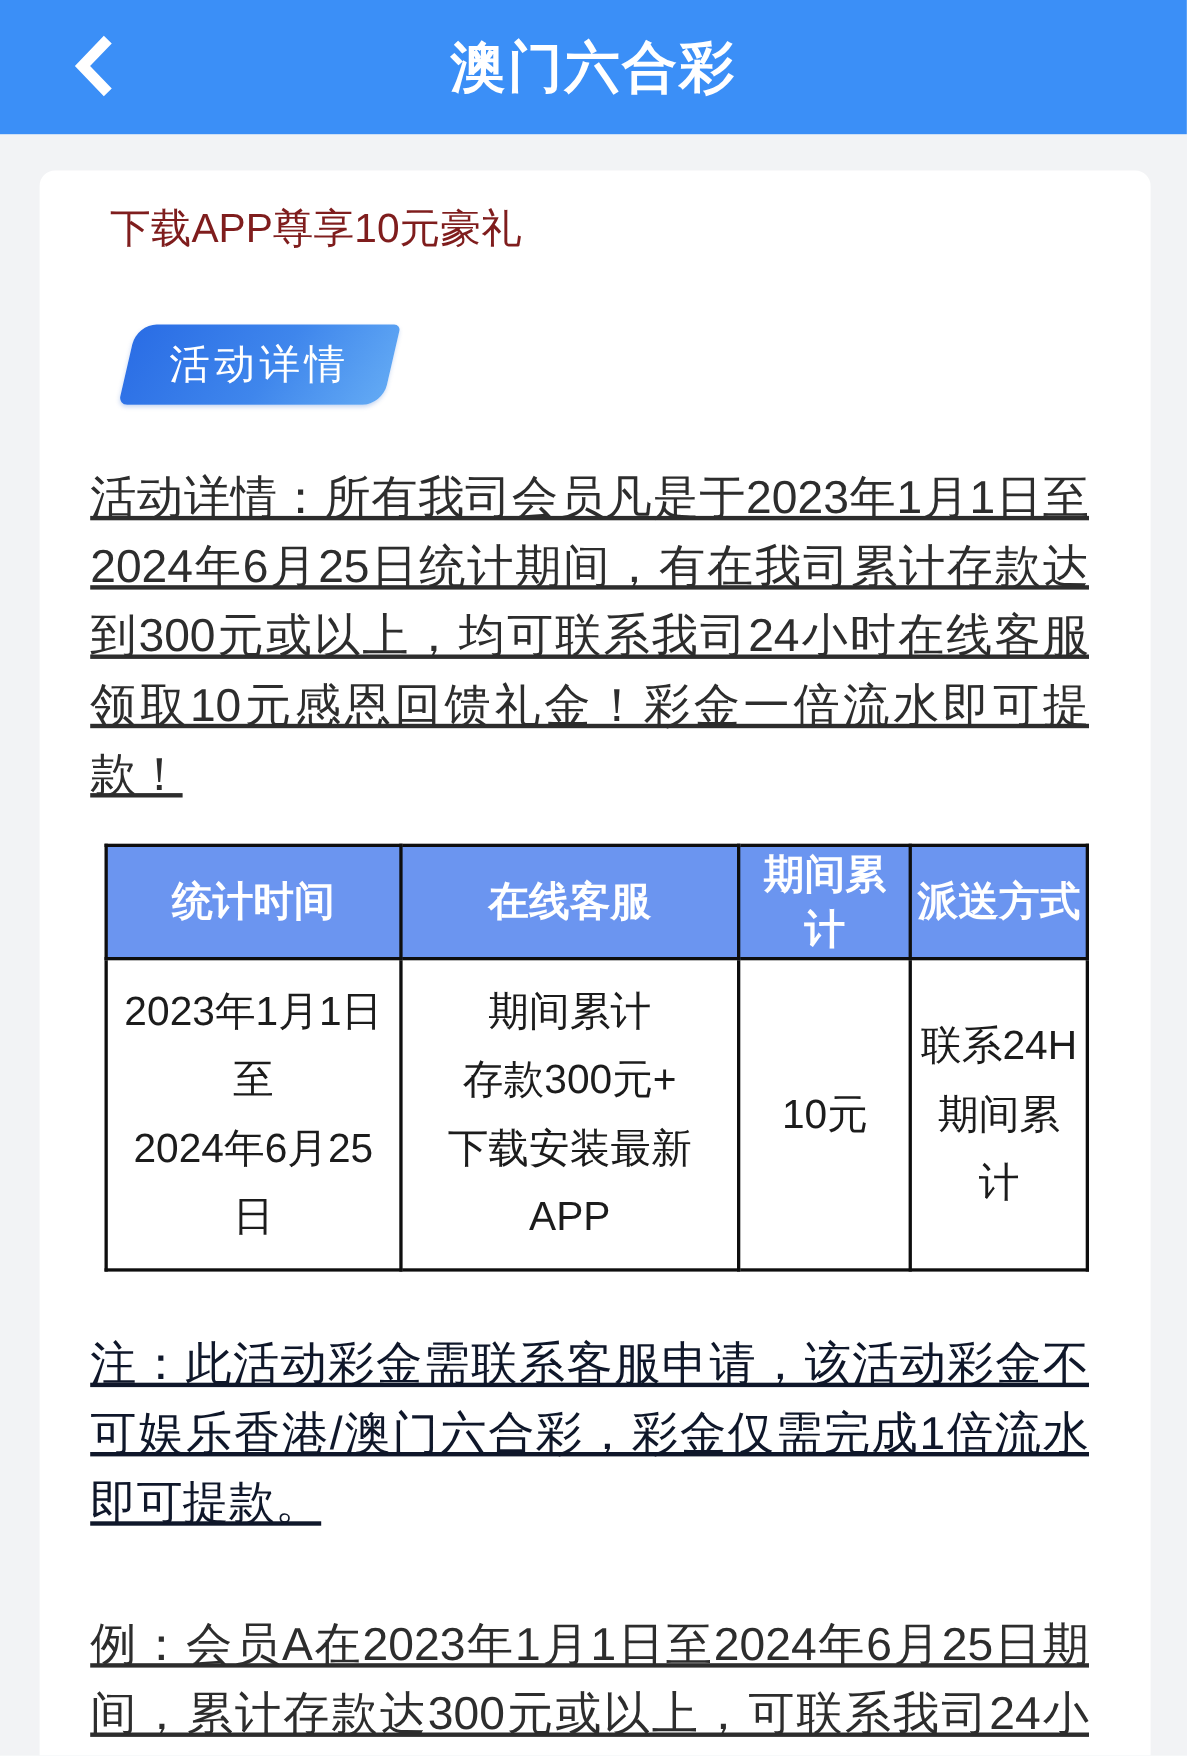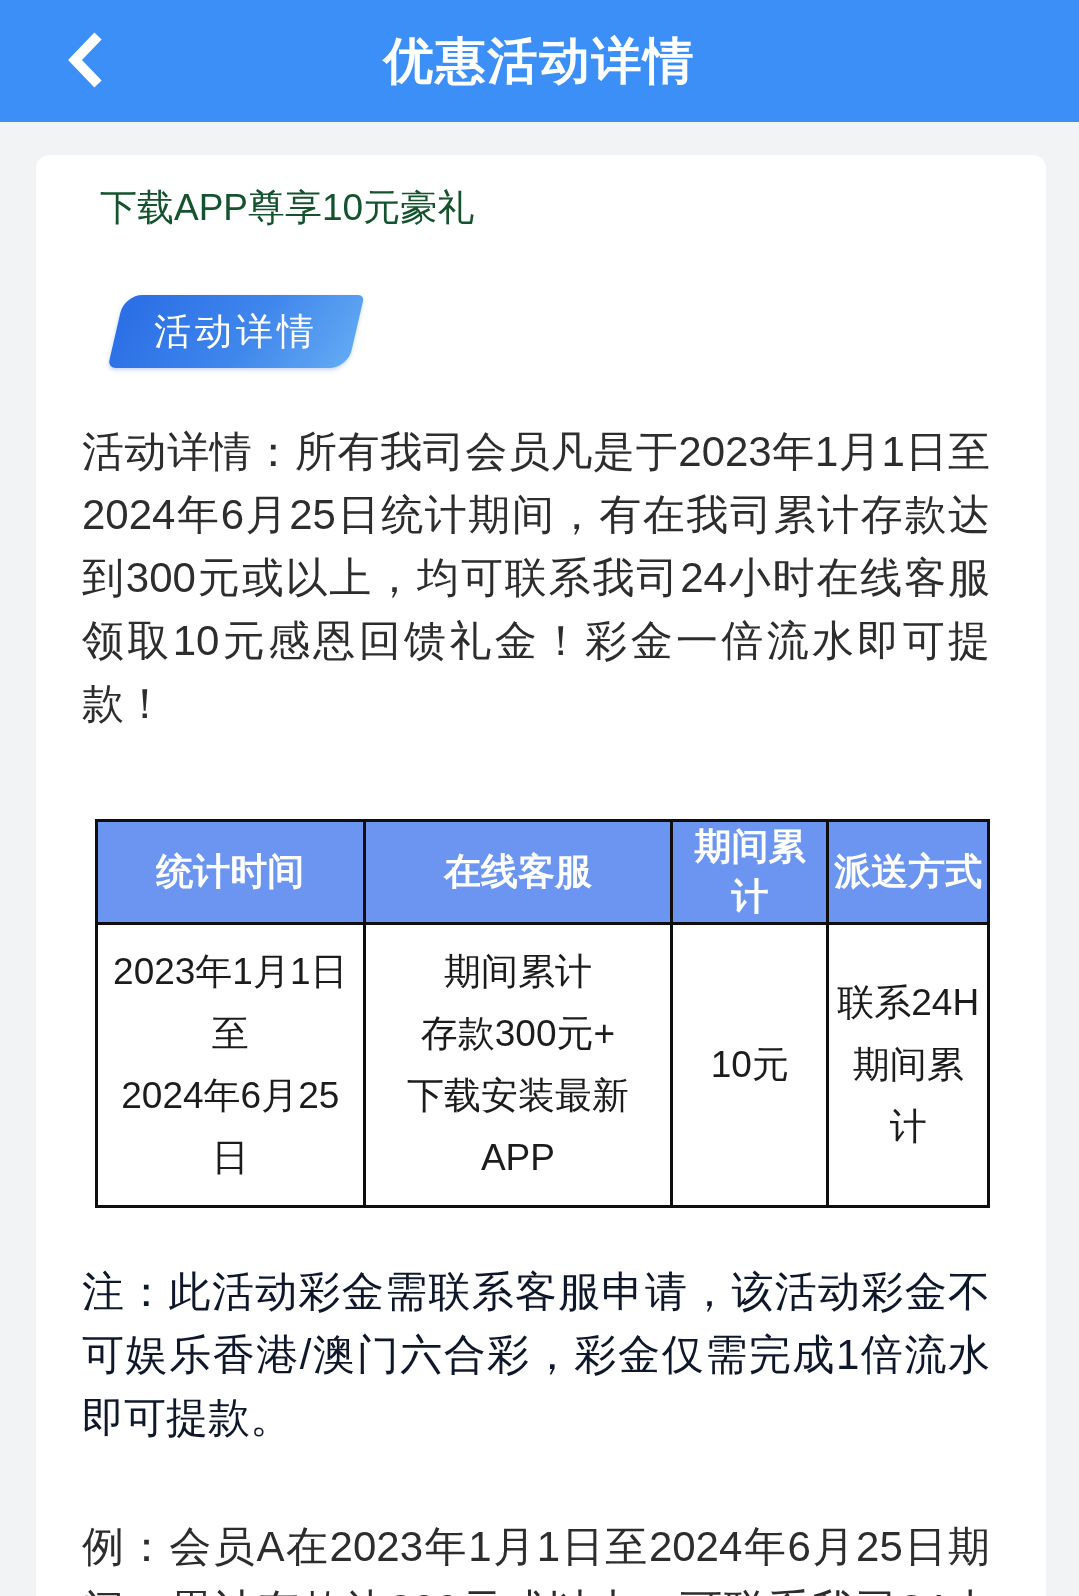--- a/index.html
+++ b/index.html
@@ -56,21 +56,21 @@
     border-radius: 14px 14px 0 0;
     overflow: hidden;
   }
   .card-inner {
     padding: 30px 56px 0 46px;
   }
 
   .promo-link {
     display: inline-block;
     margin-left: 18px;
-    color: #14532d;
+    color: #7f1d1d;
     font-size: 37px;
     line-height: 46px;
     text-decoration: none;
     cursor: pointer;
   }
 
   
   .badge {
     margin-top: 64px;
     margin-left: 34px;
@@ -93,33 +93,34 @@
     letter-spacing: 4px;
   }
 
   
   .para {
     margin-top: 52px;
     font-size: 42px;
     line-height: 63px;
     color: #2d2d2d;
     text-align: justify;
+    text-decoration: underline;
   }
   .para.note {
     margin-top: 52px;
     color: #0f172a;
   }
   .para.example {
     margin-top: 66px;
     color: #2d2d2d;
   }
 
   
   table.promo-table {
-    margin-top: 84px;
+    margin-top: 32px;
     margin-left: 13px;
     width: 895px;
     border-collapse: collapse;
     table-layout: fixed;
   }
   .promo-table th,
   .promo-table td {
     border: 3px solid #0e0e0e;
     text-align: center;
     vertical-align: middle;
@@ -150,21 +151,21 @@
 <div class="screen">
 
   <header class="appbar">
     <button class="back-btn">
       <span>
         <svg width="46" height="62" viewBox="0 0 46 62">
           <polyline points="36,7 13,31 36,55" fill="none" stroke="#ffffff" stroke-width="10" stroke-linecap="butt" stroke-linejoin="miter"></polyline>
         </svg>
       </span>
     </button>
-    <div class="appbar-title">优惠活动详情</div>
+    <div class="appbar-title">澳门六合彩</div>
   </header>
 
   <section class="card">
     <div class="card-inner">
 
       <a class="promo-link">下载APP尊享10元豪礼</a>
 
       <div class="badge">
         <span>活动详情</span>
       </div>

